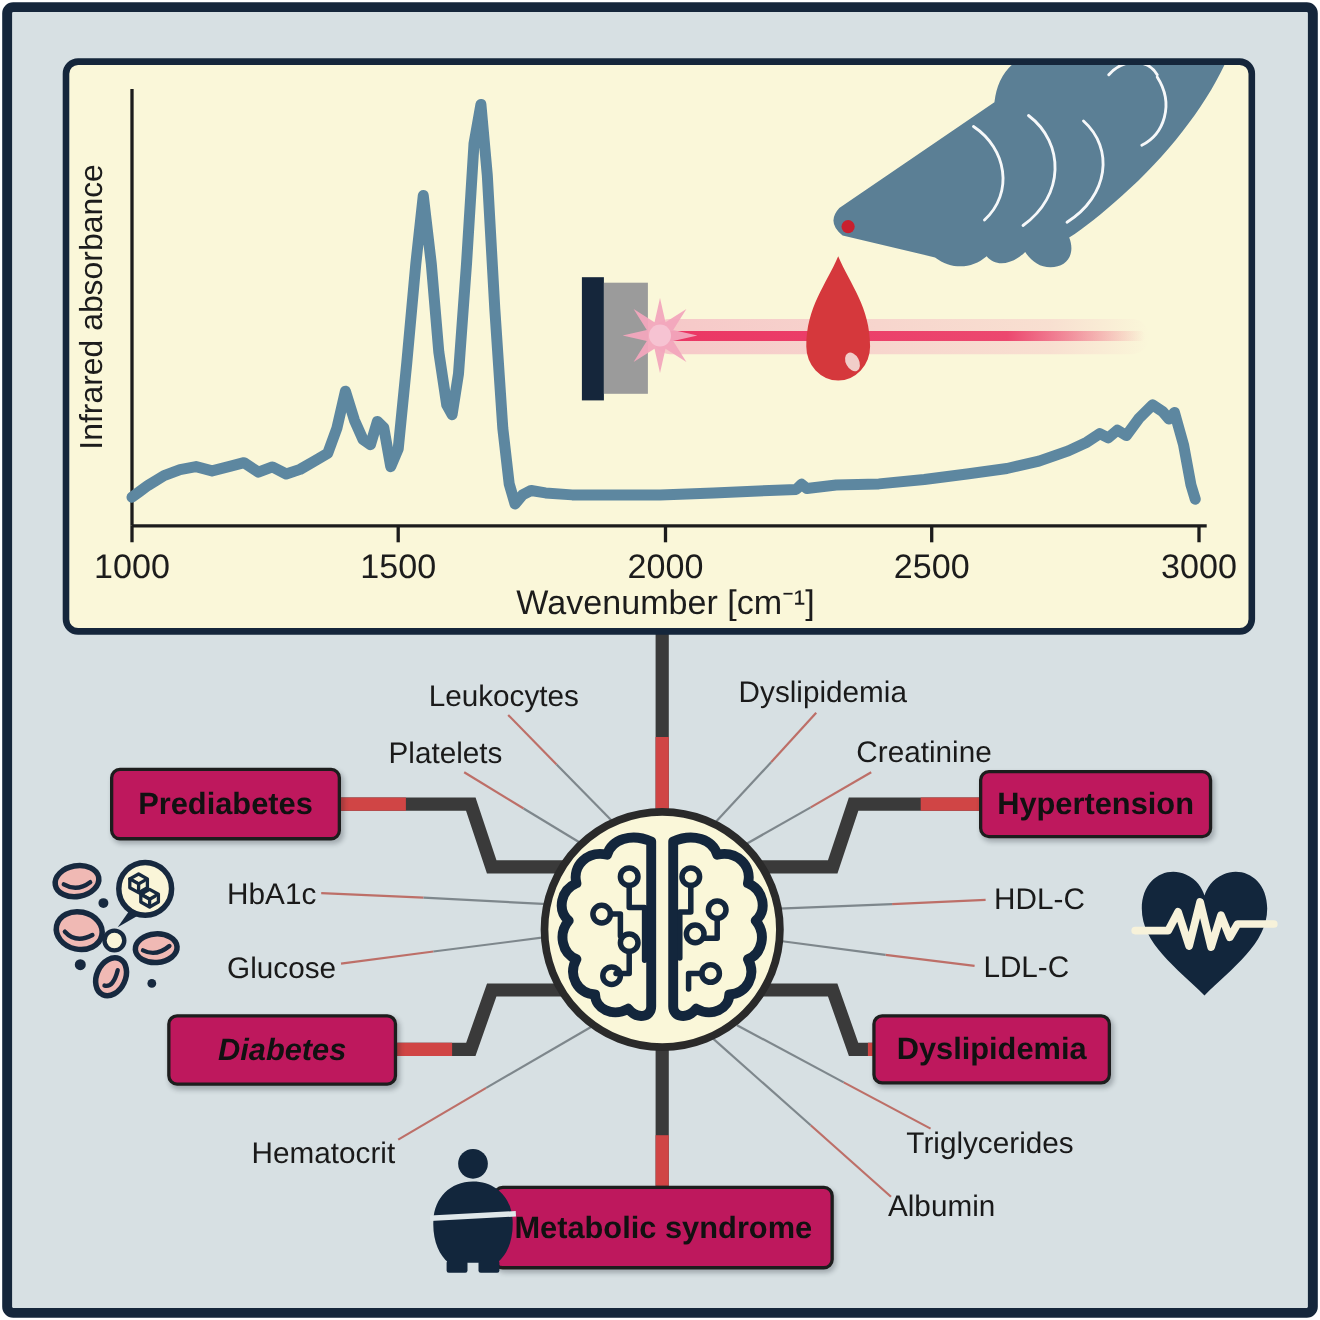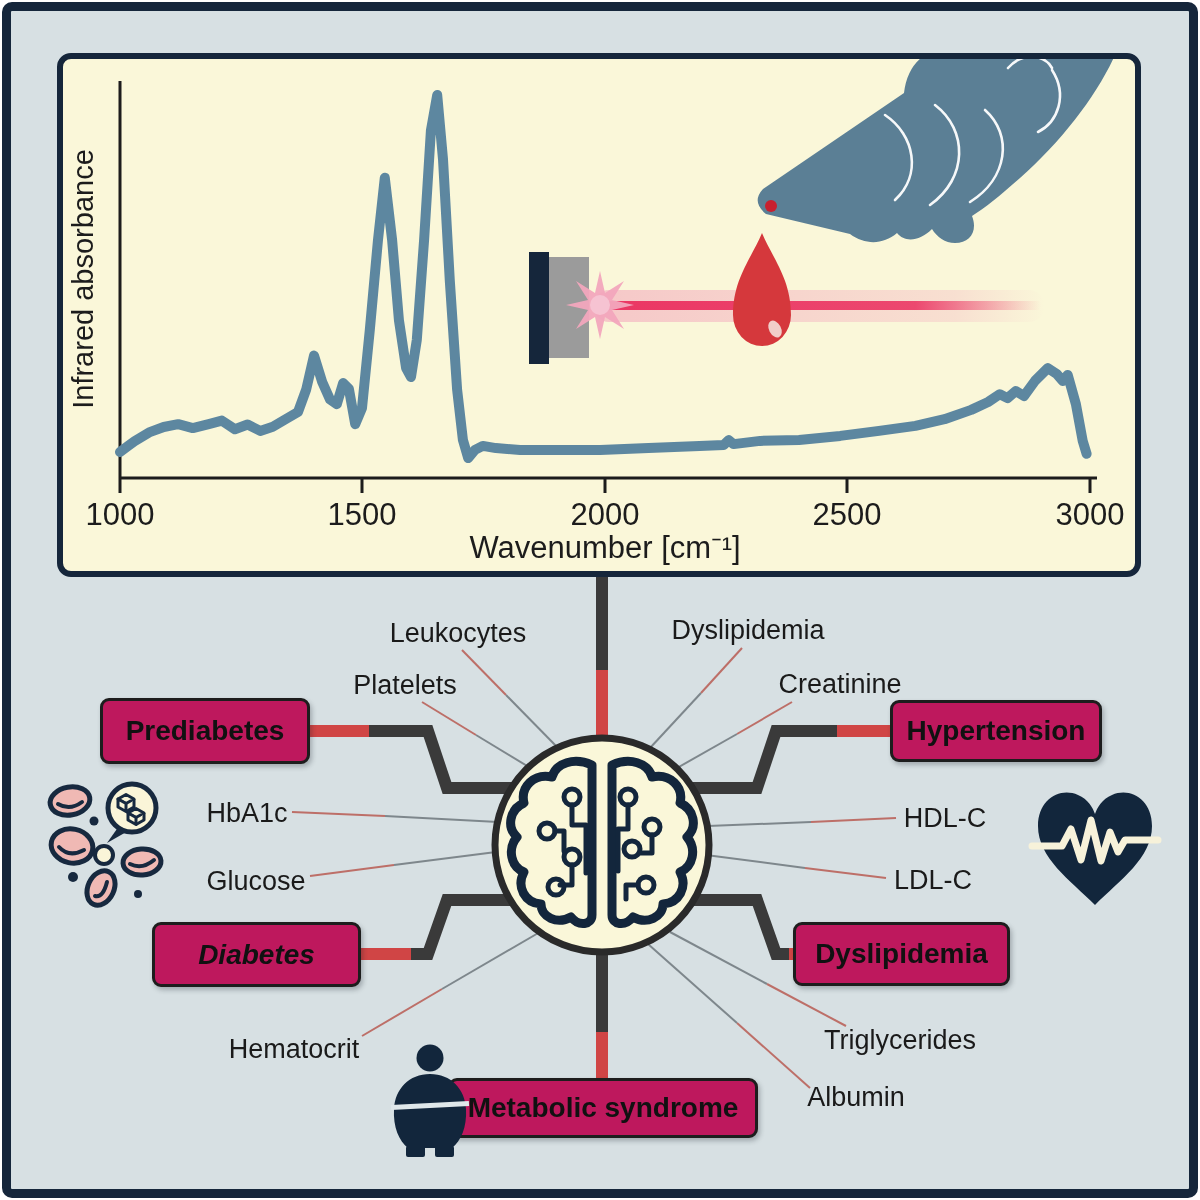--- a/index.html
+++ b/index.html
@@ -185,21 +185,21 @@
 </div>
 <div class="dbox" style="left:890px;top:700px;width:212px;height:62px;">
   <span>Hypertension</span>
 </div>
 <div class="dbox" style="left:152px;top:922px;width:209px;height:65px;font-style:italic;">
   <span>Diabetes</span>
 </div>
 <div class="dbox" style="left:793px;top:922px;width:217px;height:64px;">
   <span>Dyslipidemia</span>
 </div>
-<div class="dbox" style="left:448px;top:1078px;width:310px;height:60px;">
+<div class="dbox" style="left:448px;top:1078px;width:310px;height:76px;">
   <span>Metabolic syndrome</span>
 </div>
 
 <div class="bm" style="left:458px;top:633px;text-align:center;">Leukocytes</div>
 <div class="bm" style="left:748px;top:630px;">Dyslipidemia</div>
 <div class="bm" style="left:405px;top:685px;">Platelets</div>
 <div class="bm" style="left:840px;top:684px;">Creatinine</div>
 <div class="bm" style="left:247px;top:813px;">HbA1c</div>
 <div class="bm" style="left:256px;top:881px;">Glucose</div>
 <div class="bm" style="left:945px;top:818px;">HDL-C</div>

